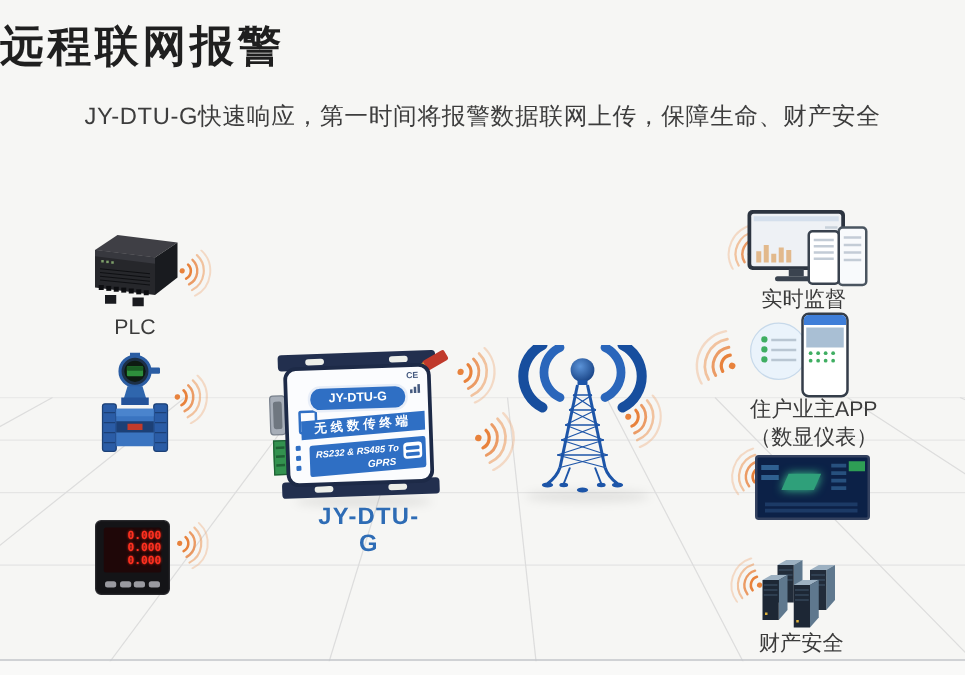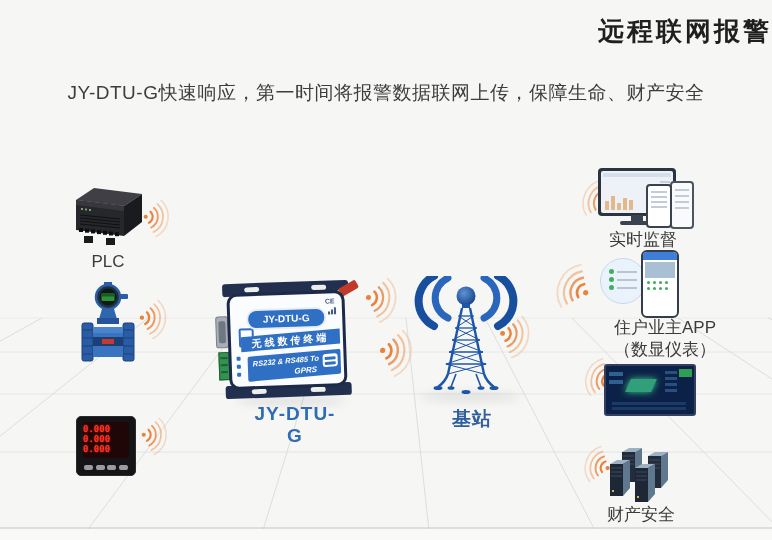--- a/index.html
+++ b/index.html
@@ -1,34 +1,34 @@
 <!DOCTYPE html>
 <html><head>
 <meta charset="utf-8">
 <style>
   html,body{margin:0;padding:0;background:#fff;}
   .canvas{position:relative;width:772px;height:540px;background:#f6f6f4;overflow:hidden;
           font-family:"Liberation Sans","DejaVu Sans",sans-serif;}
   .grid{position:absolute;left:0;top:0;z-index:0;}
   .z{position:absolute;z-index:2;}
-  .title{position:absolute;top:14px;left:0;width:100%;text-align:right;font-size:26px;font-weight:800;
+  .title{position:absolute;top:14px;left:0;width:100%;text-align:left;font-size:35px;font-weight:800;
          color:#1f1f1f;letter-spacing:3px;z-index:3;}
   .subtitle{position:absolute;top:80px;left:0;width:100%;text-align:center;font-size:19px;color:#3d3d3d;
             letter-spacing:.5px;z-index:3;}
   .lbl{position:absolute;color:#3b3b3b;font-size:17px;text-align:center;z-index:3;}
   .lblblue{position:absolute;color:#2e6cb5;font-size:19px;font-weight:bold;text-align:center;
            letter-spacing:1px;z-index:3;}
   .wave{position:absolute;z-index:1;}
   .shadow{position:absolute;background:rgba(0,0,0,.08);border-radius:50%;filter:blur(4px);z-index:1;}
 
   
   .meter{position:absolute;width:58px;height:58px;background:#141417;border:1px solid #2a2a2e;border-radius:5px;}
   .meter .scr{position:absolute;left:6px;top:5px;right:6px;height:34px;background:#1f0708;border-radius:2px;padding-top:2px;}
   .meter .scr div{font-family:"DejaVu Sans Mono",monospace;font-size:9px;line-height:10px;color:#ff3020;
-                  font-weight:bold;text-align:left;text-shadow:0 0 2px rgba(255,50,30,.9);}
+                  font-weight:bold;text-align:right;text-shadow:0 0 2px rgba(255,50,30,.9);}
   .meter .btns{position:absolute;left:7px;right:7px;bottom:5px;display:flex;justify-content:space-between;}
   .meter .btns span{width:9px;height:5px;background:#9a9aa0;border-radius:2px;display:block;}
 
   
   .dtu{position:absolute;left:222px;top:282px;width:130px;height:118px;transform:rotate(-2deg);z-index:2;}
   .dtu .plate{position:absolute;left:2px;right:2px;height:13px;background:#222f4e;border-radius:3px;}
   .dtu .plate .hole{position:absolute;top:4px;width:15px;height:5px;background:#eceee9;border-radius:3px;}
   .dtu .body{position:absolute;left:6px;top:10px;right:6px;height:90px;background:#fbfcfe;
              border:3px solid #1d2a47;border-radius:10px;z-index:2;}
   .dtu .pill{position:absolute;left:50%;transform:translateX(-50%);top:13px;width:76px;height:17px;
@@ -82,21 +82,21 @@
   .aphone .hd{height:8px;background:#3f7ed8;}
   .aphone .im{height:16px;margin:2px;background:#a9bfd4;}
   .aphone .dr{display:flex;gap:3px;margin:3px 0 0 4px;}
   .aphone .dr i{width:3px;height:3px;background:#3fae62;border-radius:50%;display:block;}
 
   
   .bigscreen{position:absolute;left:604px;top:364px;width:88px;height:48px;background:#0c2147;
              border:2px solid #33415f;border-radius:3px;overflow:hidden;z-index:2;}
   .bigscreen i{position:absolute;display:block;}
   
-  .lblw{white-space:nowrap;text-align:right;}
+  .lblw{white-space:nowrap;}
 </style>
 </head>
 <body>
 
 <div class="canvas">
 
   <svg class="grid" width="772" height="540" viewBox="0 0 772 540">
     <g stroke="#d9d9d9" stroke-width="1" opacity="0.85">
       <line x1="-78" y1="318" x2="-620" y2="540"></line>
       <line x1="42" y1="318" x2="-360" y2="540"></line>
@@ -313,21 +313,20 @@
       <path d="M80,98 L85,111" stroke-width="1.6"></path>
     </g>
     <g fill="#1d55a8">
       <ellipse cx="42" cy="112" rx="4.5" ry="2"></ellipse>
         <ellipse cx="98" cy="112" rx="4.5" ry="2"></ellipse>
       <ellipse cx="55" cy="112" rx="3.5" ry="1.8"></ellipse>
         <ellipse cx="85" cy="112" rx="3.5" ry="1.8"></ellipse>
       <ellipse cx="70" cy="116" rx="4.5" ry="2"></ellipse>
     </g>
   </svg>
-  <div class="lblblue" style="left:434px;top:406px;width:76px;color:#2f5f9e">基站</div>
   <svg class="wave" viewBox="0 0 46 44" style="left:498px;top:316px;width:46px;height:44px;transform:rotate(14deg)">
       <use href="#wifi"></use>
     </svg>
 
   <svg class="wave" viewBox="0 0 46 44" style="left:570px;top:176px;width:42px;height:40px;transform:rotate(205deg)">
       <use href="#wifi"></use>
     </svg>
   <div class="client">
     <div class="mon">
       <div class="ms">

